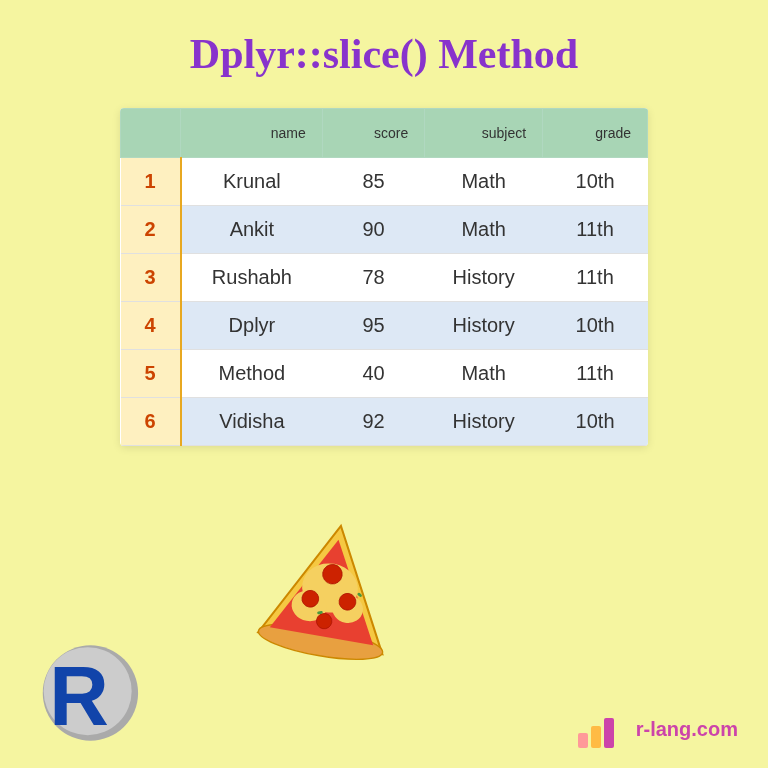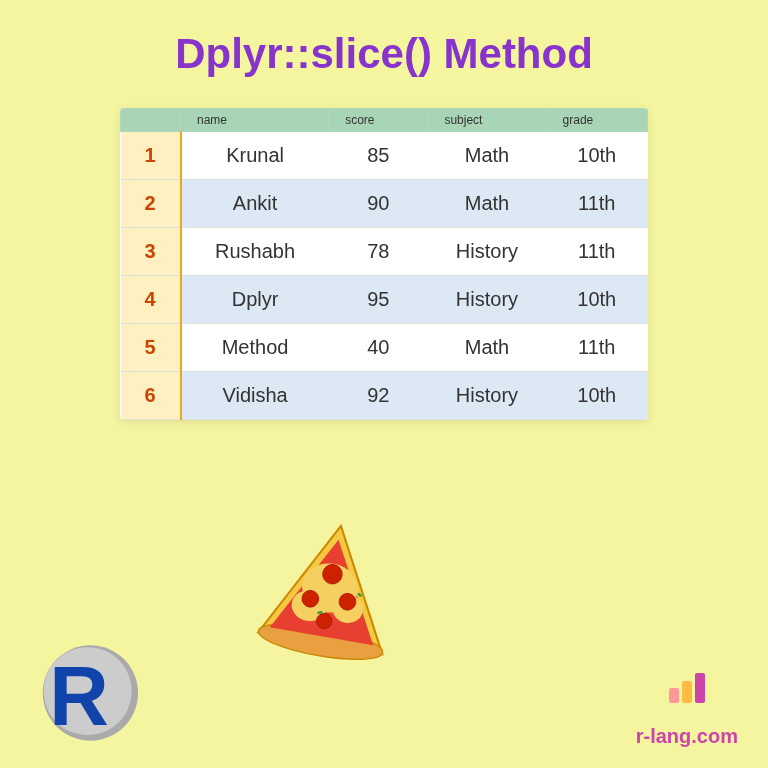--- a/index.html
+++ b/index.html
@@ -19,43 +19,43 @@
       background-color: #f5f5a0;
       position: relative;
     }
 
     .title {
       text-align: center;
       padding: 30px 20px 20px;
       font-size: 42px;
       font-weight: bold;
       color: #8833cc;
-      font-family: Liberation Sans, sans-serif;
+      font-family: Liberation Serif, serif;
     }
 
     .table-wrapper {
       background: white;
       margin: 10px 120px 20px 120px;
       border-radius: 4px;
       overflow: hidden;
       box-shadow: 0 2px 8px rgba(0,0,0,0.1);
     }
 
     table {
       width: 100%;
       border-collapse: collapse;
     }
 
     thead tr th {
       background-color: #a8d5b5;
       color: #333;
       font-weight: normal;
-      font-size: 12px;
-      padding: 4px 16px;
-      text-align: left;
+      font-size: 14px;
+      padding: 16px 16px;
+      text-align: right;
       border: 1px solid #b0d8c0;
     }
 
     tbody tr {
       border-bottom: 1px solid #e0e0e0;
     }
 
     tbody tr:nth-child(odd) {
       background-color: #ffffff;
     }
@@ -90,23 +90,22 @@
       width: 110px;
       height: 110px;
     }
 
     
     .rlang-badge {
       position: absolute;
       bottom: 20px;
       right: 30px;
       display: flex;
-      align-items: center;
+      align-items: flex-start;
       gap: 22px;
-      flex-direction: column;
     }
 
     .rlang-bars {
       display: flex;
       align-items: flex-end;
       gap: 3px;
       height: 30px;
     }
 
     .bar1 { width: 10px; height: 15px; background: #ff9999; border-radius: 2px; }

